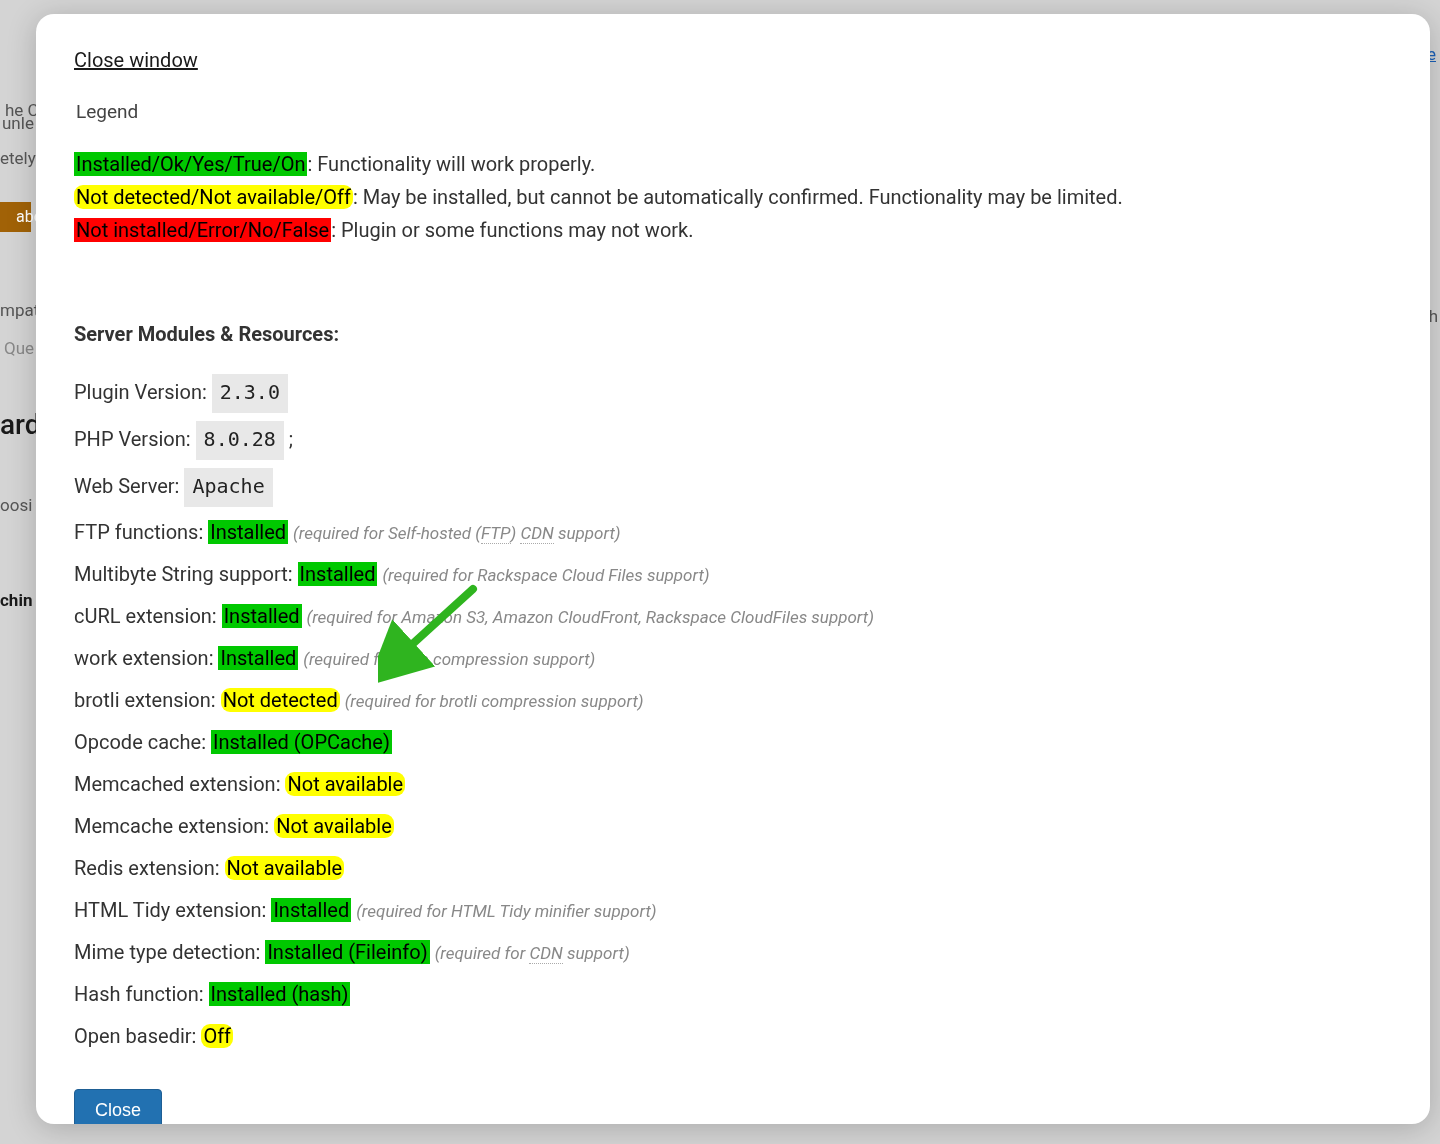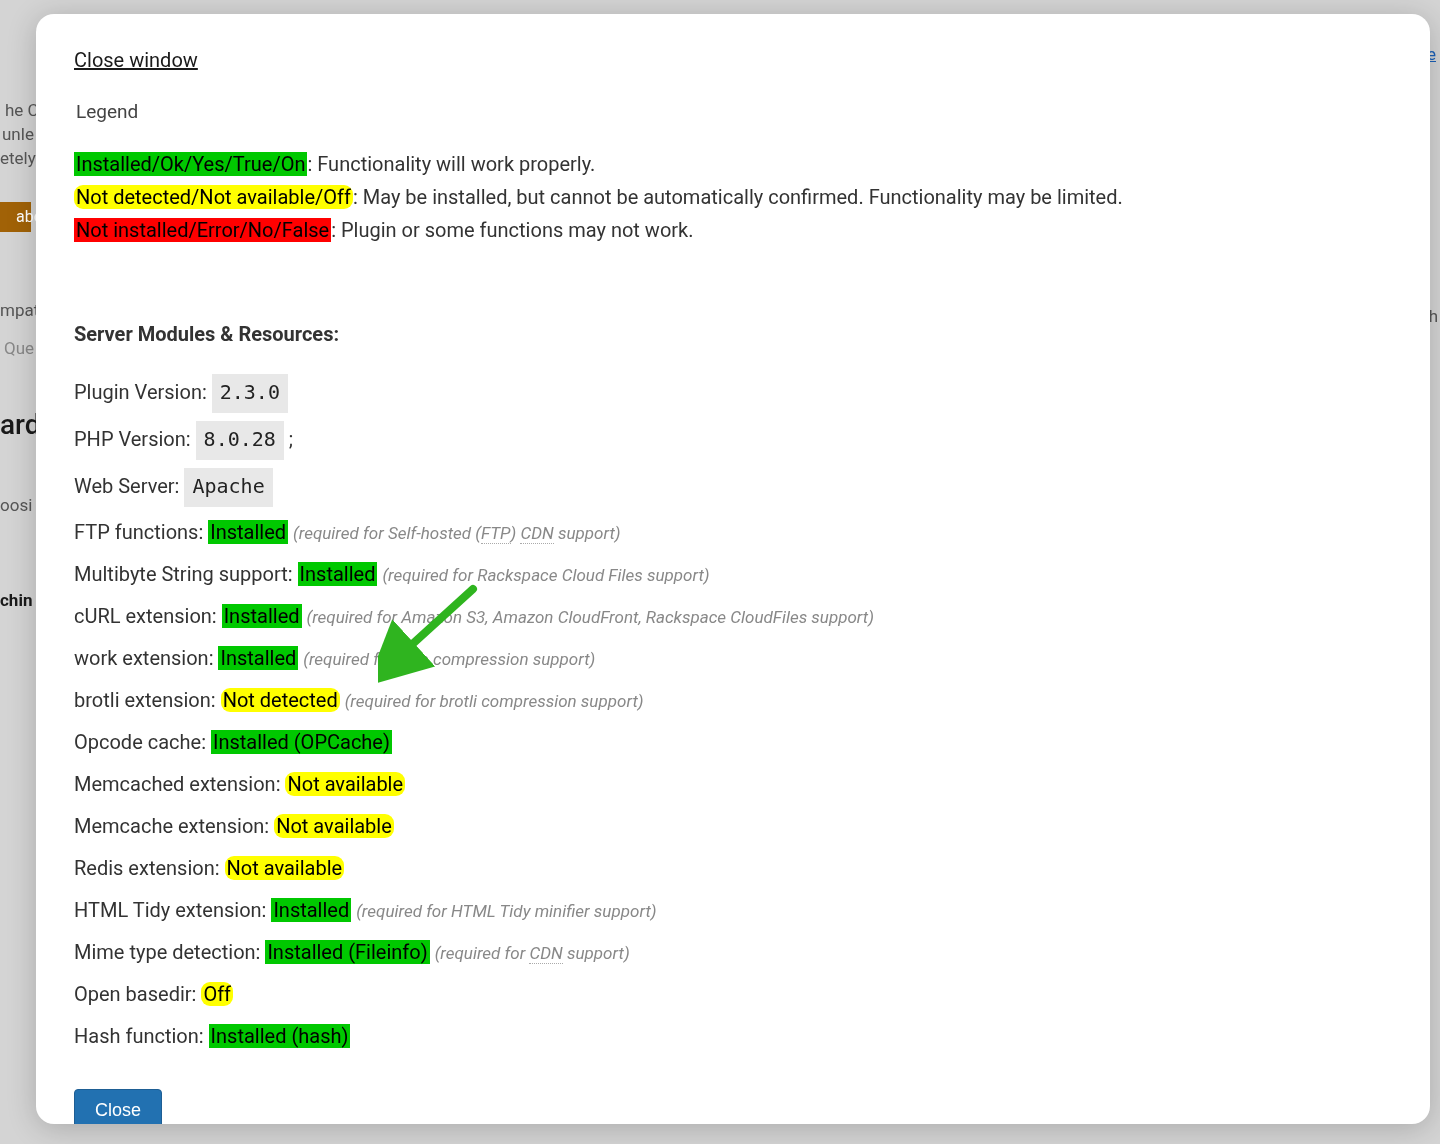--- a/index.html
+++ b/index.html
@@ -111,21 +111,21 @@
       position: absolute;
       left: 342px;
       top: 565px;
       pointer-events: none;
     }
   </style>
 </head>
 <body>
 
 <div class="bg-hint" style="left:5px; top:100px;">he C</div>
-<div class="bg-hint" style="left:2px; top:124px;">unle</div>
+<div class="bg-hint" style="left:2px; top:113px;">unle</div>
 <div class="bg-hint" style="left:0px; top:148px;">etely</div>
 <div class="bg-green-bar">abo</div>
 <div class="bg-hint" style="left:0px; top:300px;">mpat</div>
 <div class="bg-hint" style="left:4px; top:338px; color:#888;">Que</div>
 <div class="bg-hint" style="left:0px; top:408px; font-size:28px; font-weight:500; color:#1a1a1a;">ard</div>
 <div class="bg-hint" style="left:0px; top:495px;">oosi</div>
 <div class="bg-hint" style="left:0px; top:590px; font-weight:700; color:#1a1a1a;">chin</div>
 <div class="bg-hint" style="right:4px; top:44px; color:#1a60b8; text-decoration:underline;">here</div>
 <div class="bg-hint" style="right:2px; top:306px;">y th</div>
 <div class="bg-hint" style="left:406px; top:976px; font-size:18px; color:#888;">fine tune your website's performance.</div>
@@ -225,27 +225,27 @@
 
   <div class="info-row">
     <span>Mime type detection:</span>
     <span class="hl hl-green">Installed (Fileinfo)</span>
     <span class="hint">
       <span>(required for </span><span class="abbr">CDN</span><span> support)</span>
     </span>
   </div>
 
   <div class="info-row">
+    <span>Hash function:</span>
+    <span class="hl hl-green">Installed (hash)</span>
+  </div>
+
+  <div class="info-row">
     <span>Open basedir:</span>
     <span class="hl hl-yellow">Off</span>
-  </div>
-
-  <div class="info-row">
-    <span>Hash function:</span>
-    <span class="hl hl-green">Installed (hash)</span>
   </div>
 
   <button class="close-button">Close</button>
 
   
   <svg class="arrow-annotation" width="110" height="110">
     <defs>
       <marker id="arrhead" markerWidth="8" markerHeight="8" refX="3" refY="4" orient="auto">
         <polygon points="0,0 8,4 0,8" fill="#2fb41f"></polygon>
       </marker>

